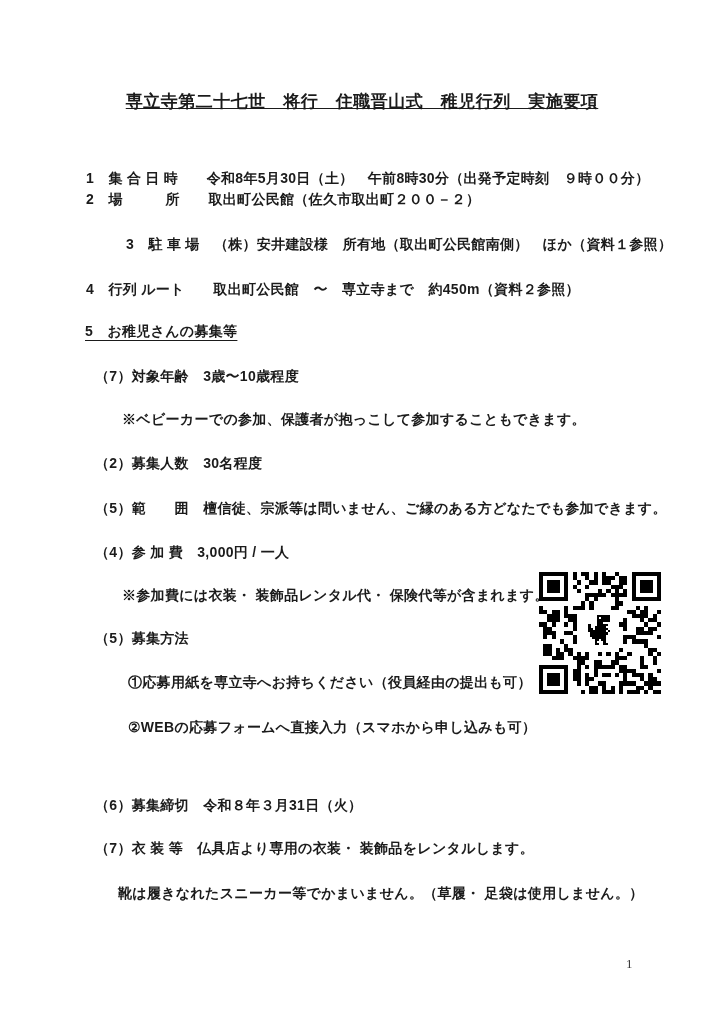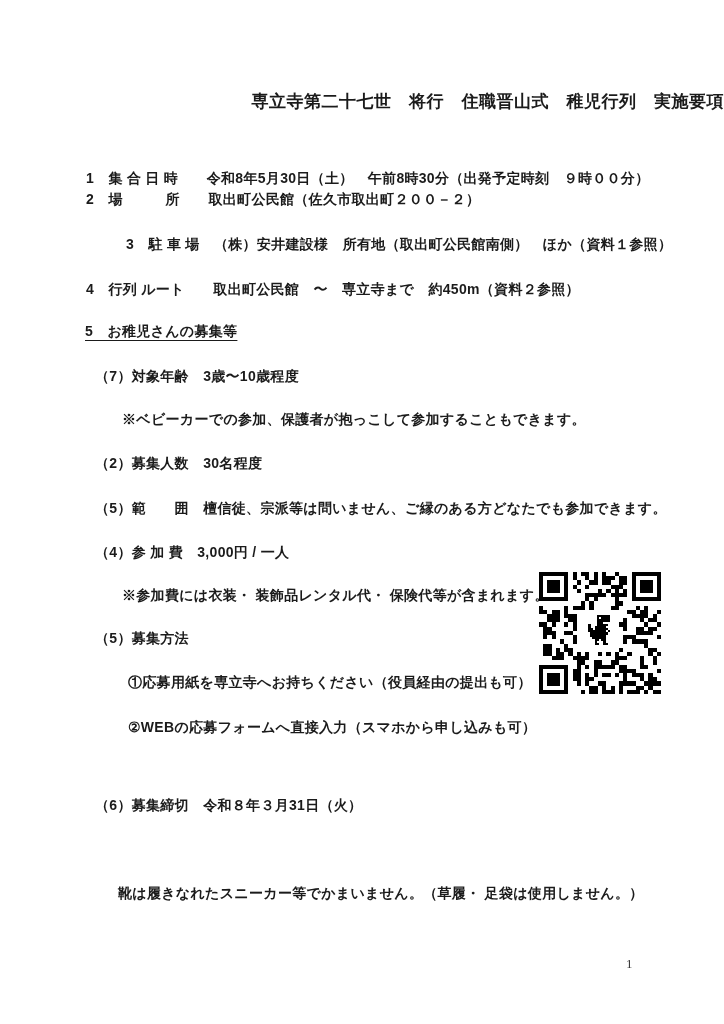--- a/index.html
+++ b/index.html
@@ -9,25 +9,26 @@
     height: 1024px;
     background: #ffffff;
     font-family: "Liberation Sans", sans-serif;
     color: #1b1b1b;
     overflow: hidden;
   }
   .doc-title {
     position: absolute;
     left: 0; top: 90px;
     width: 724px;
-    text-align: right;
+    text-align: center;
     font-size: 17px;
     font-weight: bold;
     letter-spacing: 0.5px;
     margin: 0;
+    text-decoration: underline;
   }
   .line {
     position: absolute;
     font-size: 14px;
     font-weight: 600;
     letter-spacing: 0.3px;
     white-space: nowrap;
   }
   .underlined { text-decoration: underline; text-underline-offset: 4px; text-decoration-thickness: 1.2px; }
   .url-line {
@@ -74,20 +75,21 @@
   <div class="line" style="left:95px; top:455px;">（2）募集人数　30名程度</div>
   <div class="line" style="left:95px; top:500px;">（5）範　　囲　檀信徒、宗派等は問いません、ご縁のある方どなたでも参加できます。</div>
   <div class="line" style="left:95px; top:544px;">（4）参 加 費　3,000円 / 一人</div>
   <div class="line" style="left:122px; top:587px;">※参加費には衣装・ 装飾品レンタル代・ 保険代等が含まれます。</div>
   <div class="line" style="left:95px; top:630px;">（5）募集方法</div>
   <div class="line" style="left:128px; top:674px;">①応募用紙を専立寺へお持ちください（役員経由の提出も可）</div>
   <div class="line" style="left:128px; top:719px;">②WEBの応募フォームへ直接入力（スマホから申し込みも可）</div>
 
 
   <div class="line" style="left:95px; top:797px;">（6）募集締切　令和８年３月31日（火）</div>
+  <div class="line" style="left:95px; top:840px;">（7）衣 装 等　仏具店より専用の衣装・ 装飾品をレンタルします。</div>
   <div class="line" style="left:118px; top:885px;">靴は履きなれたスニーカー等でかまいません。（草履・ 足袋は使用しません。）</div>
 
   <div class="qr-wrap">
     <svg id="qr-svg" width="122" height="122" viewBox="0 0 122 122" shape-rendering="crispEdges" aria-hidden="true">
       <g id="qr-modules" fill="#000000">
           <rect x="33.66" y="0.00" width="4.21" height="4.21"></rect>
           <rect x="42.07" y="0.00" width="4.21" height="4.21"></rect>
           <rect x="46.28" y="0.00" width="4.21" height="4.21"></rect>
           <rect x="54.69" y="0.00" width="4.21" height="4.21"></rect>
           <rect x="63.10" y="0.00" width="4.21" height="4.21"></rect>

